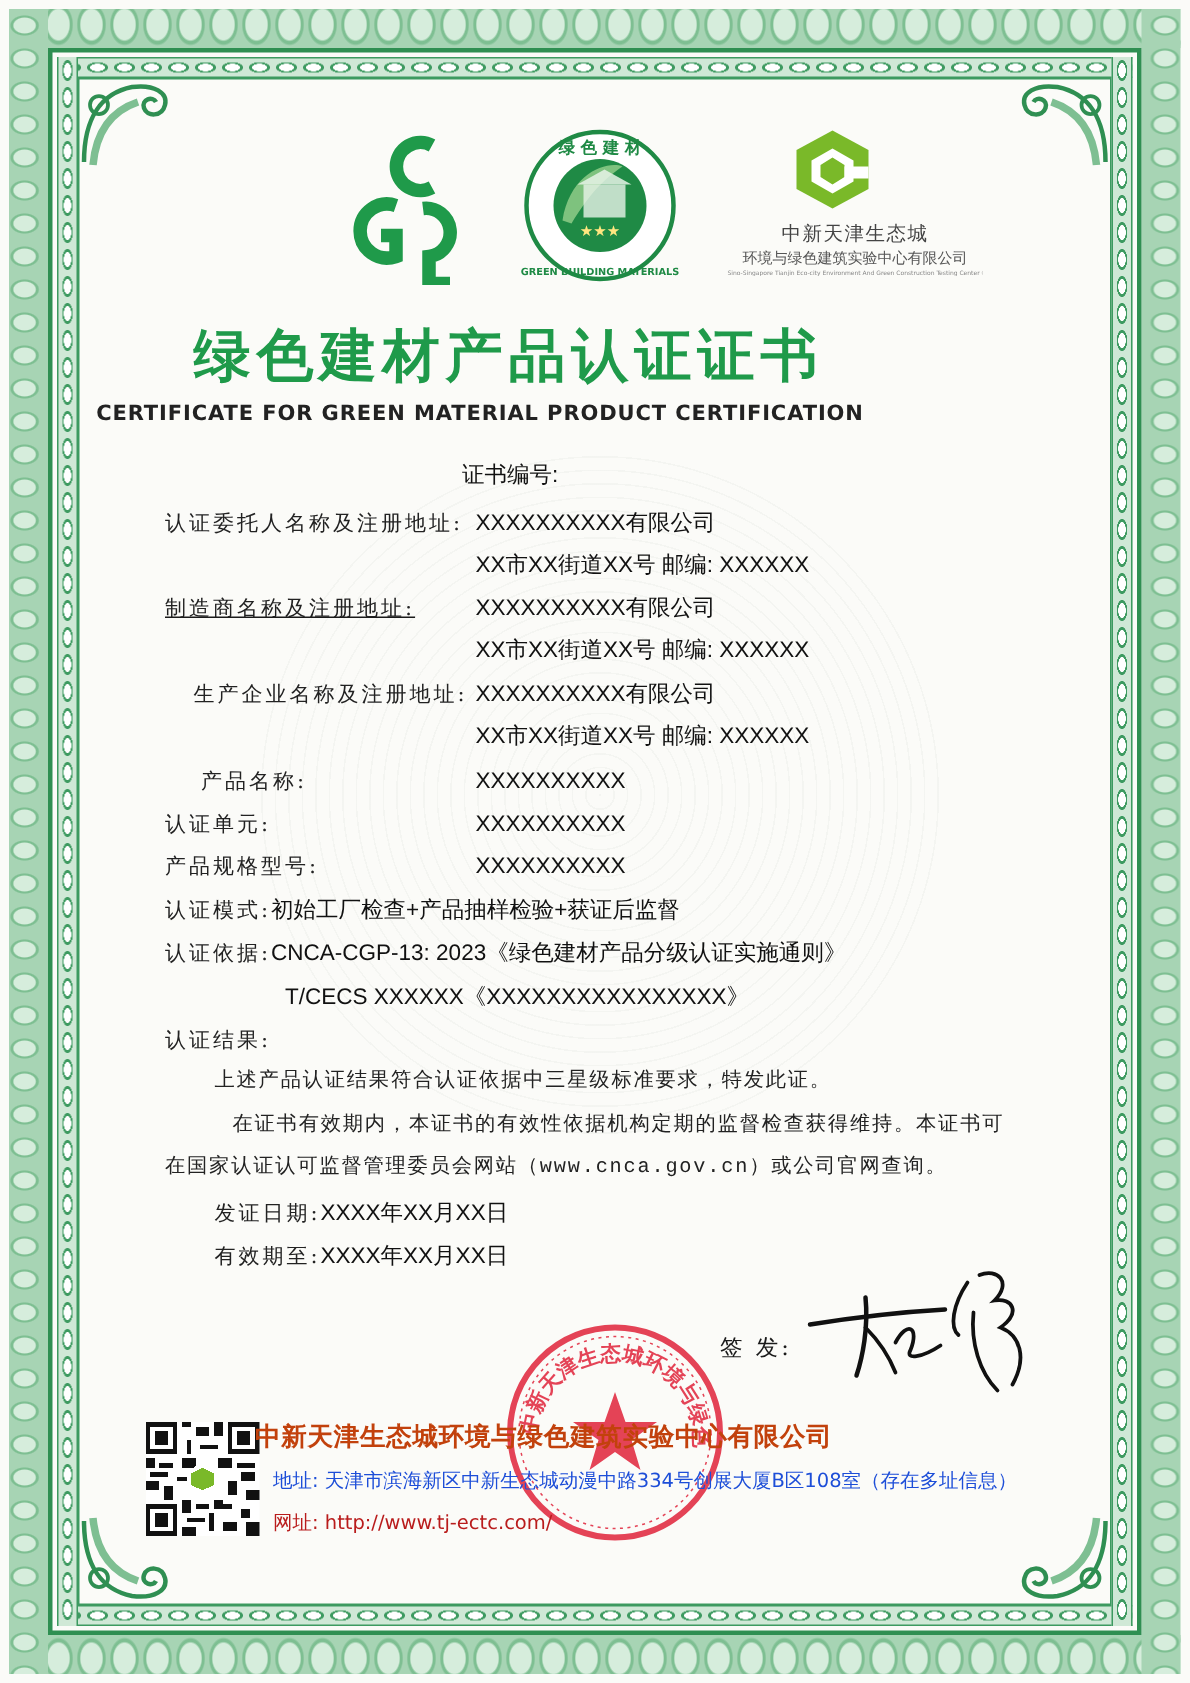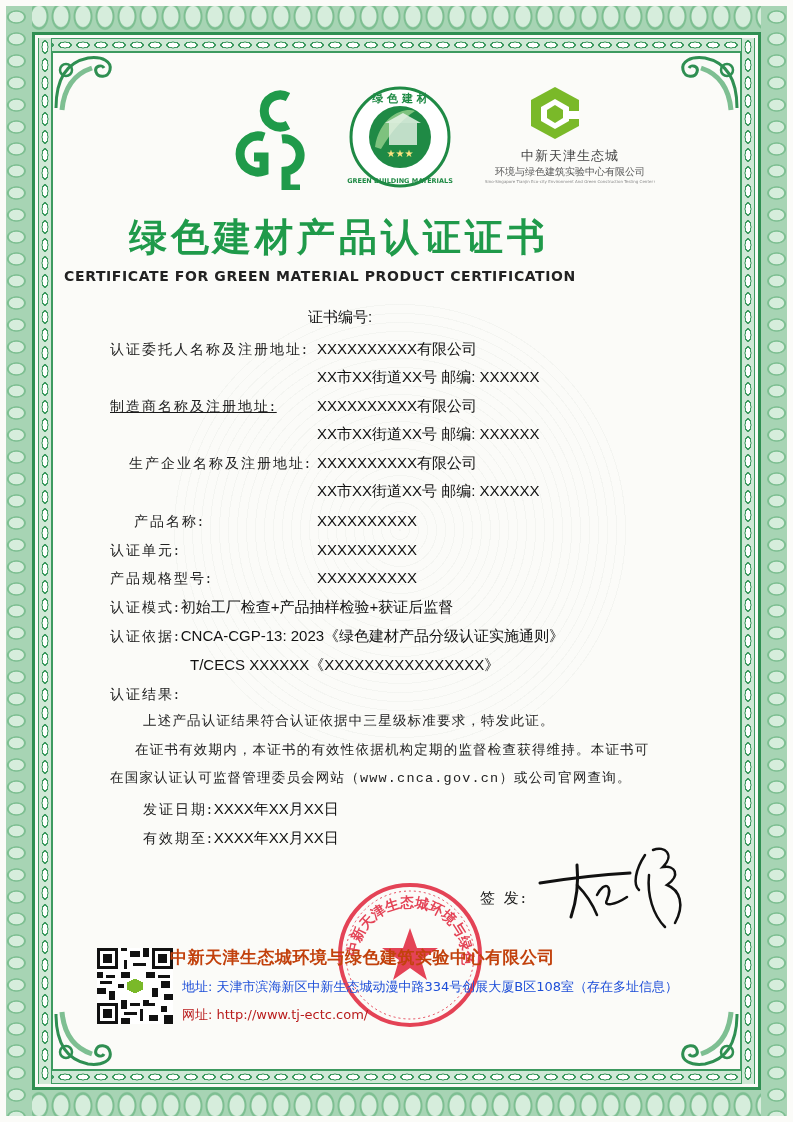--- a/index.html
+++ b/index.html
@@ -234,21 +234,21 @@
 </div>
 
 <div class="line" style="left:110px; top:627px;">
   <span class="lbl">认证依据:</span><span class="val">CNCA-CGP-13: 2023《绿色建材产品分级认证实施通则》</span>
 </div>
 <div class="line" style="left:190px; top:656px;"><span class="val">T/CECS XXXXXX《XXXXXXXXXXXXXXXX》</span></div>
 
 <div class="line" style="left:110px; top:685px;"><span class="lbl">认证结果:</span></div>
 
 <div class="para" style="left:143px; top:713px;">上述产品认证结果符合认证依据中三星级标准要求，特发此证。</div>
-<div class="para" style="left:135px; top:742px;">在证书有效期内，本证书的有效性依据机构定期的监督检查获得维持。本证书可</div>
+<div class="para" style="left:155px; top:742px;">在证书有效期内，本证书的有效性依据机构定期的监督检查获得维持。本证书可</div>
 <div class="para" style="left:110px; top:770px;">在国家认证认可监督管理委员会网站（www.cnca.gov.cn）或公司官网查询。</div>
 
 <div class="line" style="left:143px; top:800px;">
   <span class="lbl">发证日期:</span><span class="val">XXXX年XX月XX日</span>
 </div>
 <div class="line" style="left:143px; top:829px;">
   <span class="lbl">有效期至:</span><span class="val">XXXX年XX月XX日</span>
 </div>
 
 <div class="sign-label">签  发:</div>

